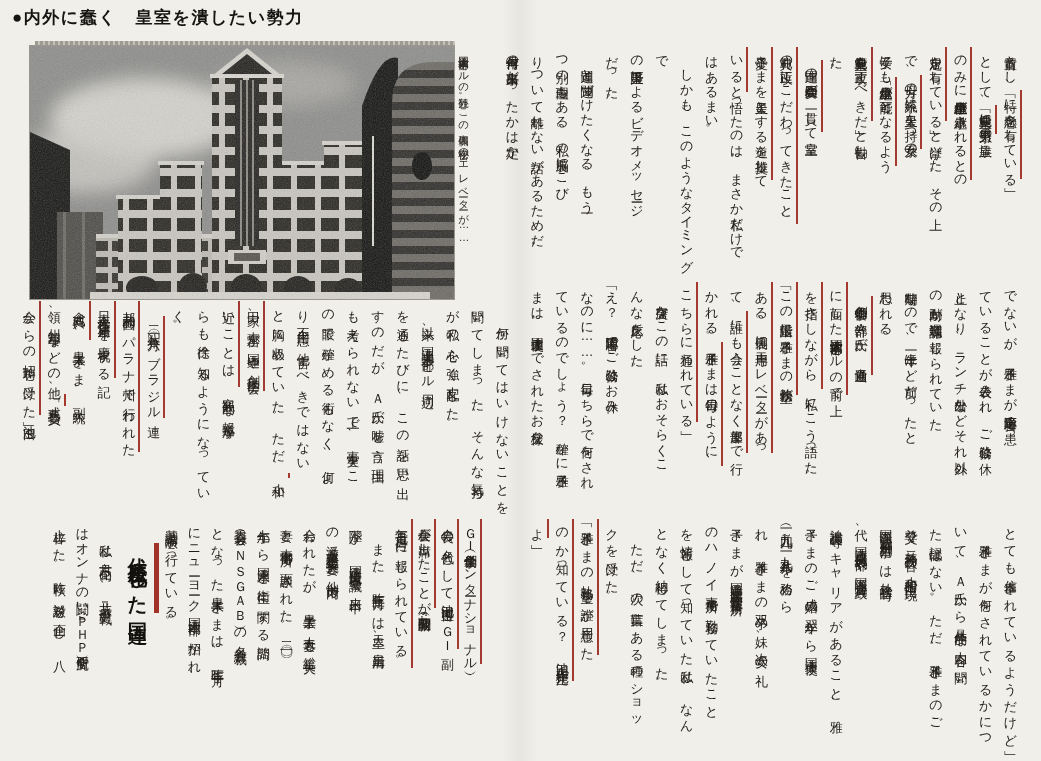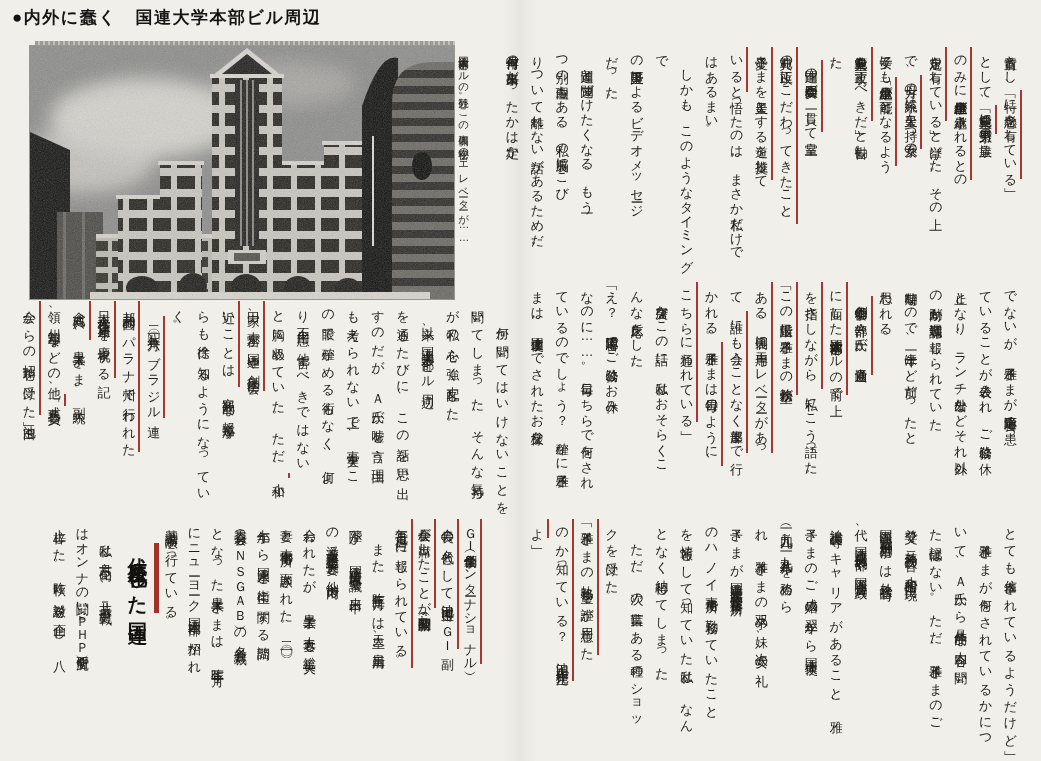--- a/index.html
+++ b/index.html
@@ -55,21 +55,21 @@
   }
   .photo{
     position:absolute;left:30px;top:46px;width:424px;height:253px;
     outline:1px solid #9a978f;
   }
   .photo svg{display:block}
 </style>
 </head>
 <body>
 
-<h1 class="headline">●内外に蠢く　国連大学本部ビル周辺</h1>
+<h1 class="headline">●内外に蠢く　皇室を潰したい勢力</h1>
 <div class="head-rule"></div>
 <div class="gutter"></div>
 
 <div class="photo">
   <svg width="424" height="253" viewBox="0 0 424 253" xmlns="http://www.w3.org/2000/svg">
     <defs>
       <pattern id="winpat" width="24" height="21" patternUnits="userSpaceOnUse">
         <rect width="24" height="21" fill="#c9c6bf"></rect>
         <rect x="3" y="4" width="18" height="13" fill="#27251f"></rect>
       </pattern>

